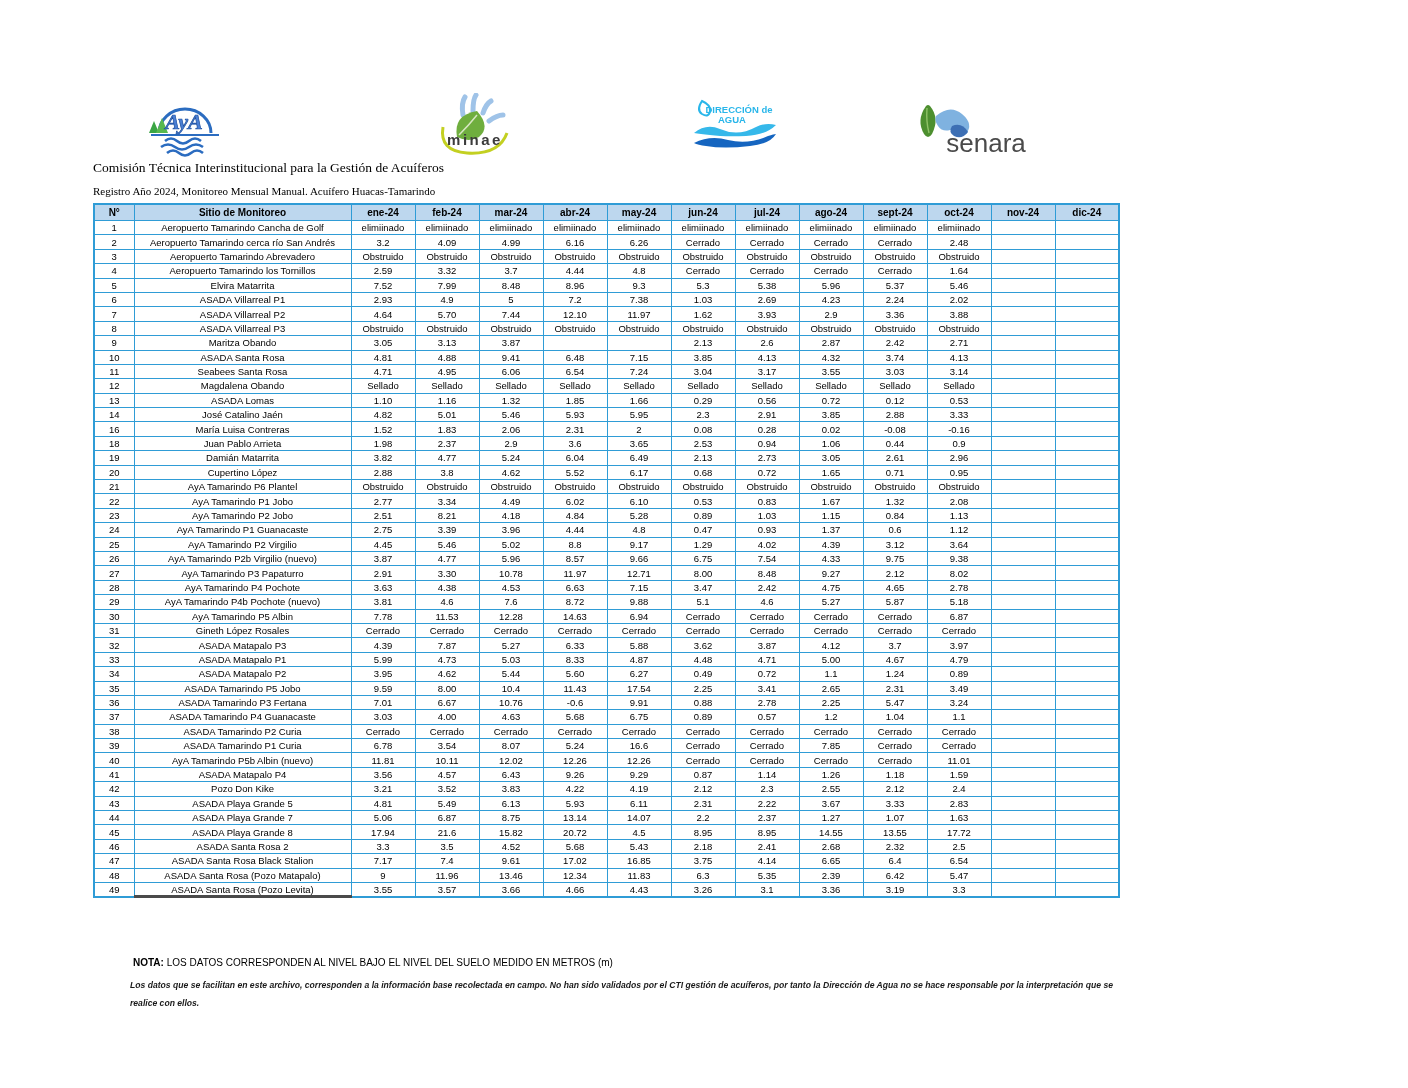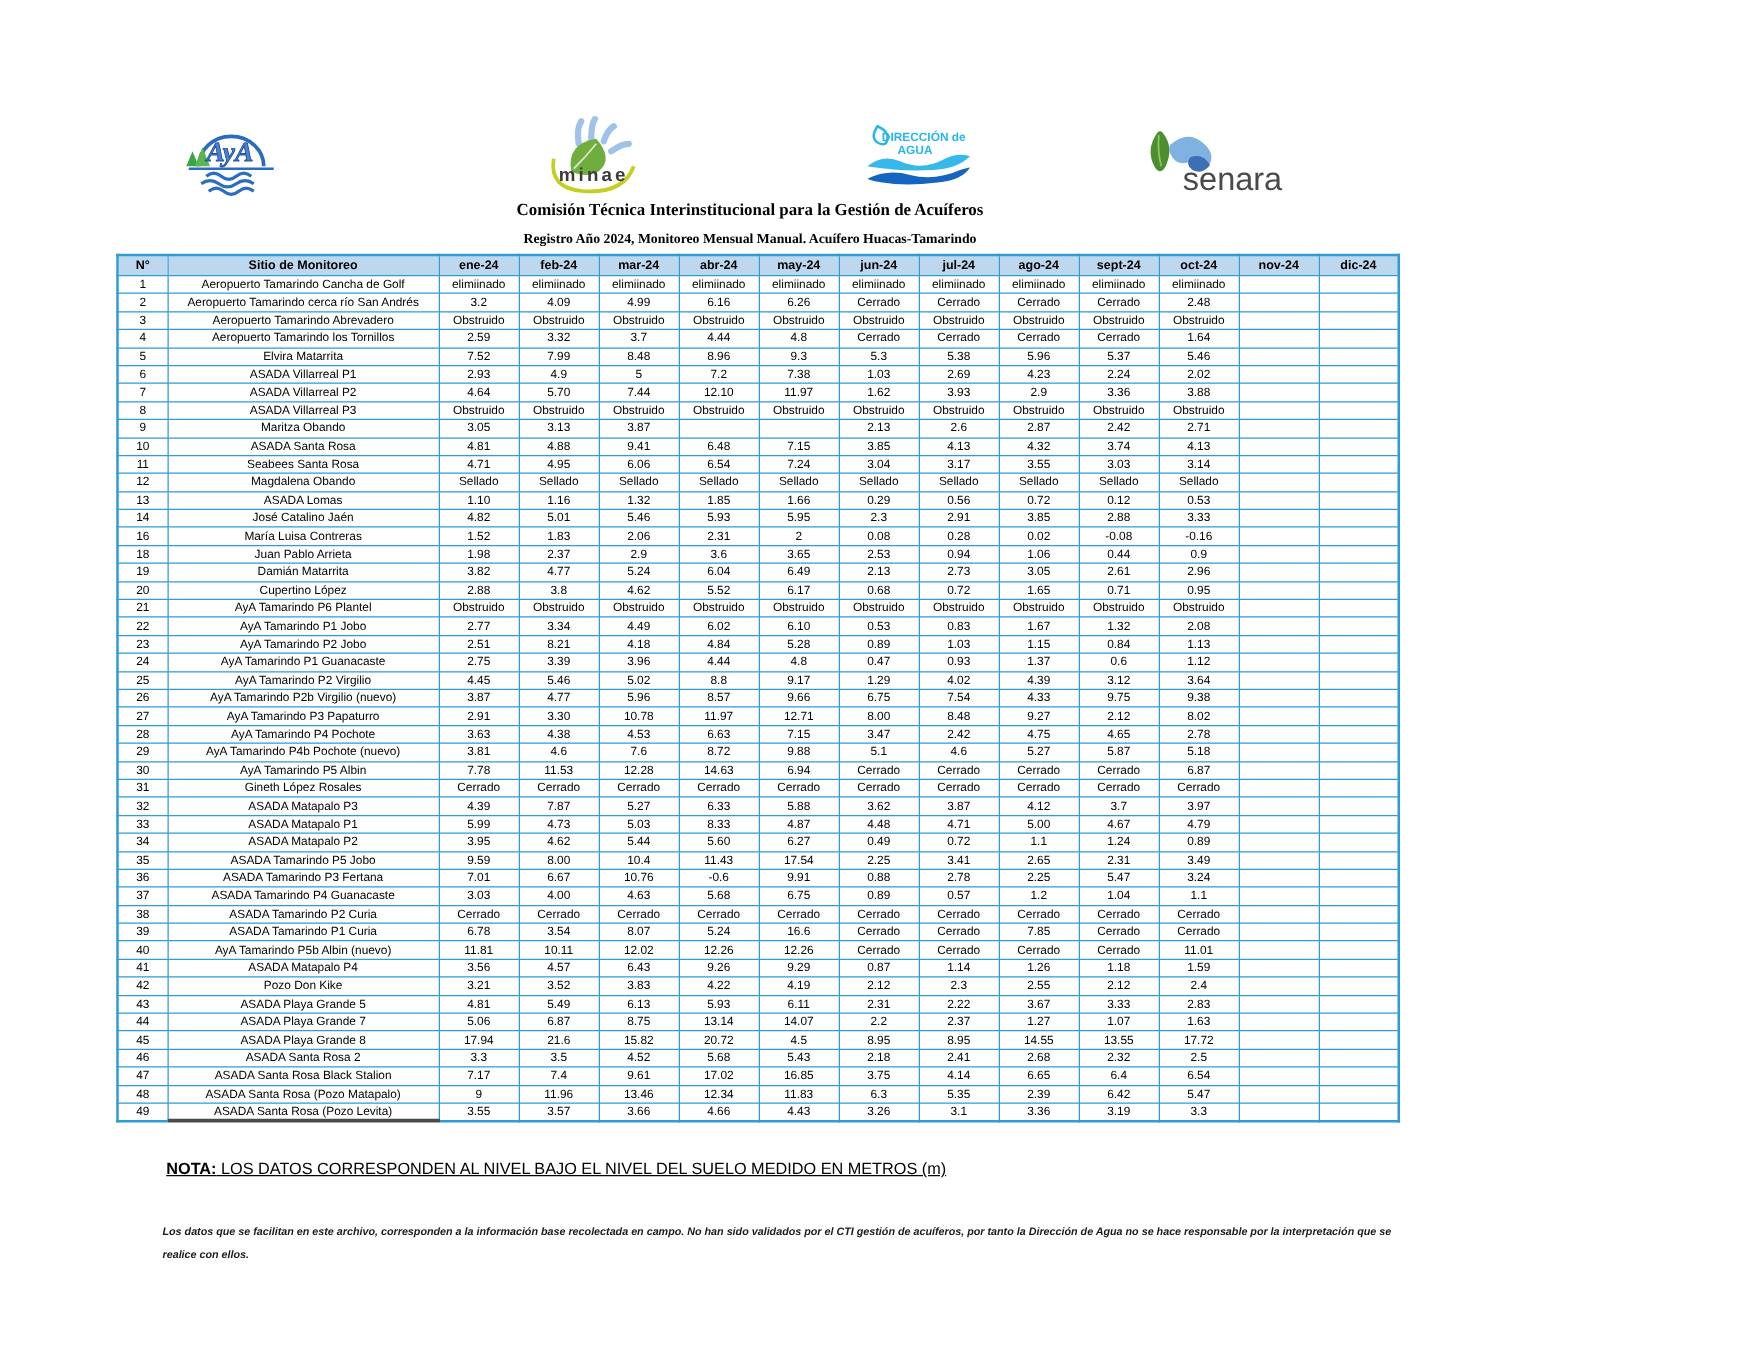--- a/index.html
+++ b/index.html
@@ -7,22 +7,22 @@
     position:relative; width:1408px; height:1088px; background:#ffffff;
     font-family:"Liberation Sans", sans-serif; color:#000; overflow:hidden;padding-left:22px;
   }
   
   .logo { position:absolute; }
   #logo-aya    { left:145px; top:95px;  width:78px;  height:66px; }
   #logo-minae  { left:433px; top:93px;  width:84px;  height:72px; }
   #logo-dagua  { left:692px; top:97px;  width:86px;  height:62px; }
   #logo-senara { left:912px; top:102px; width:122px; height:58px; }
   
-  .title-block { position:absolute; left:93px; width:1014px; text-align:center;
-                 font-family:"Liberation Serif", serif; font-weight:bold; color:#000; }
+  .title-block { position:absolute; left:93px; width:1014px; text-align:left;
+                 font-family:"Liberation Serif", serif; font-weight:normal; color:#000; }
   #title    { top:160px; font-size:13.5px; }
   #subtitle { top:185px; font-size:11px; }
   
   table.monitor {
     position:absolute; left:93px; top:203px;
     border-collapse:collapse; table-layout:fixed;
     border:2px solid #2f9cd6;
   }
   table.monitor th, table.monitor td {
     border:1px solid #2f9cd6; padding:0 1px; text-align:center;
@@ -31,21 +31,21 @@
   table.monitor thead th {
     background:#bdd7ee; font-weight:bold; font-size:10px; height:15px;
     border-bottom:1px solid #2f9cd6;
   }
   table.monitor tbody tr { height:14.4px; }
   table.monitor td { font-size:9.5px; }
   td.site-cell { font-size:9.5px; }
   td.word { font-size:8.3px; }
   tbody tr:last-child td.site-cell { border-bottom:3px solid #4a4a4a; }
   
-  #nota { position:absolute; left:133px; top:927px; font-size:13px;text-decoration:underline; }
+  #nota { position:absolute; left:133px; top:957px; font-size:10px; }
   #nota b { font-weight:bold; }
   .disclaimer {
     position:absolute; left:130px; width:980px;
     font-size:8.6px; font-style:italic; font-weight:bold;
     color:#1a1a1a; white-space:nowrap;
   }
   #disclaimer1 { top:980px; }
   #disclaimer2 { top:998px; }
 </style>
 </head>

